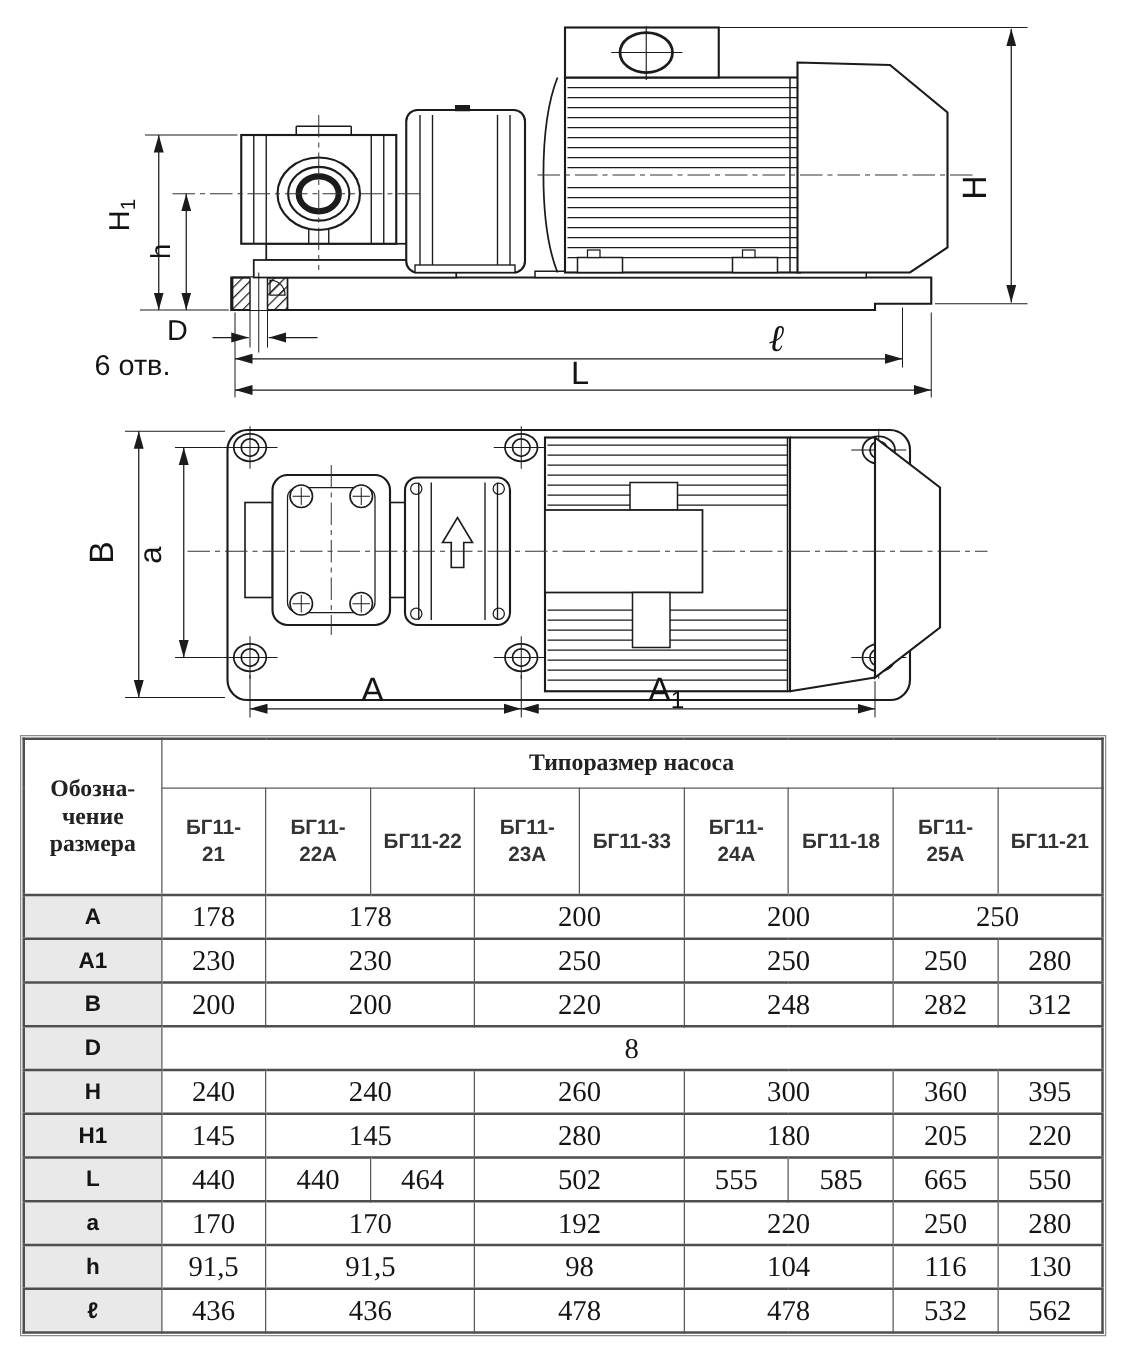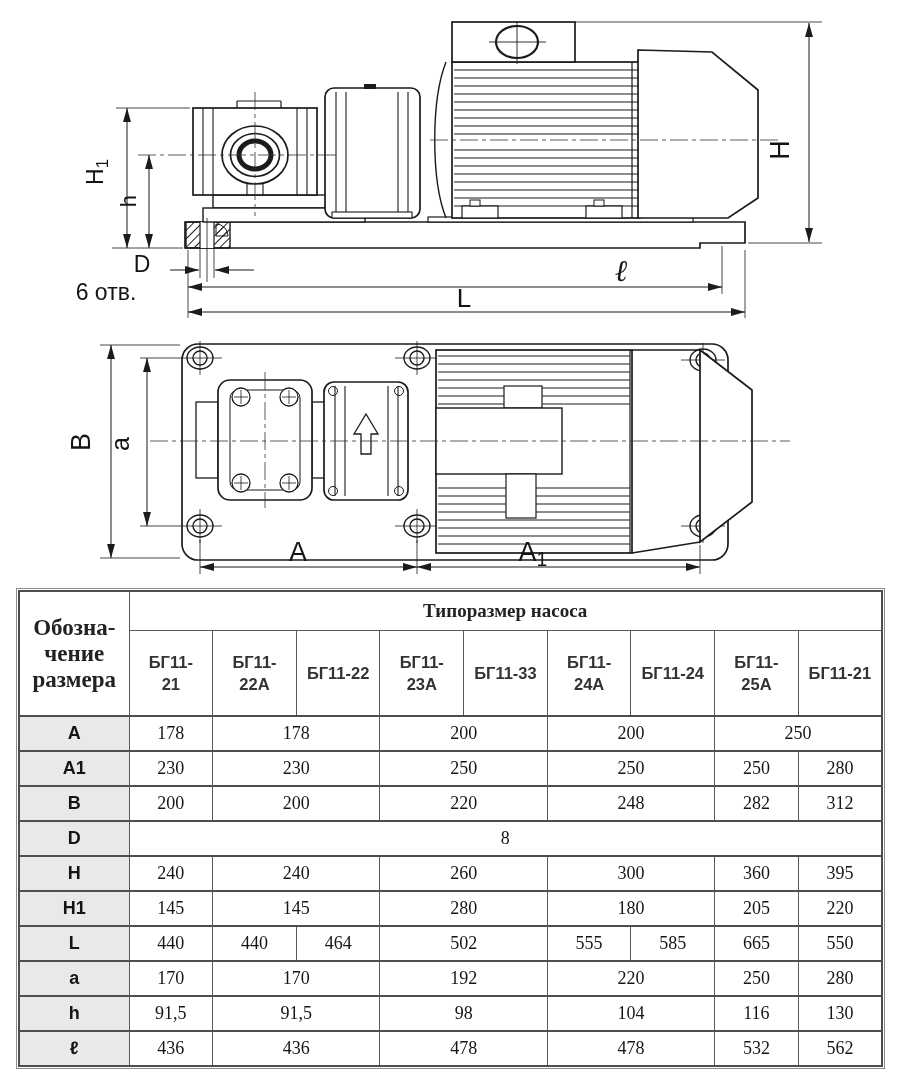--- a/index.html
+++ b/index.html
@@ -8,27 +8,27 @@
   svg{display:block;}
   svg text{fill:#141414;}
   .dimtext{font-family:"Liberation Sans","DejaVu Sans",sans-serif;}
   .scripttext{font-family:"DejaVu Serif",serif;font-style:italic;}
 
   .table-outer{margin:4px 15px 0 16px;border:1px solid #8b8b8b;padding:1px;background:#fff;}
   table{width:100%;border-collapse:collapse;table-layout:fixed;border:2px solid #4e4e4e;}
   th,td{border:1px solid #585858;text-align:center;vertical-align:middle;color:#151515;
         padding:0 2px;overflow:hidden;}
   thead th{font-weight:bold;}
-  th.corner{font-family:"Liberation Serif","DejaVu Serif",serif;font-size:23px;color:#222;}
+  th.corner{font-family:"Liberation Serif","DejaVu Serif",serif;font-size:19px;color:#222;}
   th.group{font-family:"Liberation Serif","DejaVu Serif",serif;font-size:19px;height:38px;color:#222;}
   th.colhead{font-family:"Liberation Sans","DejaVu Sans",sans-serif;font-size:16.5px;color:#333;
              height:84px;border-bottom:2px solid #4e4e4e;line-height:1.35;}
   tbody th{background:#e9e9e9;font-family:"Liberation Sans","DejaVu Sans",sans-serif;
            font-size:18px;height:33px;border-top:2px solid #4e4e4e;}
-  tbody td{font-family:"Liberation Serif","DejaVu Serif",serif;font-size:18px;
+  tbody td{font-family:"Liberation Serif","DejaVu Serif",serif;font-size:23px;
            border-top:2px solid #4e4e4e;}
 </style>
 </head>
 <body>
 
 <div class="page">
 
   <svg width="900" height="584" viewBox="0 0 900 584">
     <defs>
       <marker id="arr" viewBox="0 0 12 8" refX="12" refY="4" markerWidth="14" markerHeight="10" markerUnits="userSpaceOnUse" orient="auto-start-reverse">
@@ -272,21 +272,21 @@
             <th rowspan="2" class="corner">Обозна-чение размера</th>
             <th colspan="9" class="group">Типоразмер насоса</th>
           </tr>
           <tr>
             <th class="colhead">БГ11-<br>21</th>
             <th class="colhead">БГ11-<br>22А</th>
             <th class="colhead">БГ11-22</th>
             <th class="colhead">БГ11-<br>23А</th>
             <th class="colhead">БГ11-33</th>
             <th class="colhead">БГ11-<br>24А</th>
-            <th class="colhead">БГ11-24</th>
+            <th class="colhead">БГ11-18</th>
             <th class="colhead">БГ11-<br>25А</th>
             <th class="colhead">БГ11-21</th>
           </tr>
         </thead>
         <tbody>
           <tr>
             <th>A</th>
             <td>178</td>
             <td colspan="2">178</td>
             <td colspan="2">200</td>

